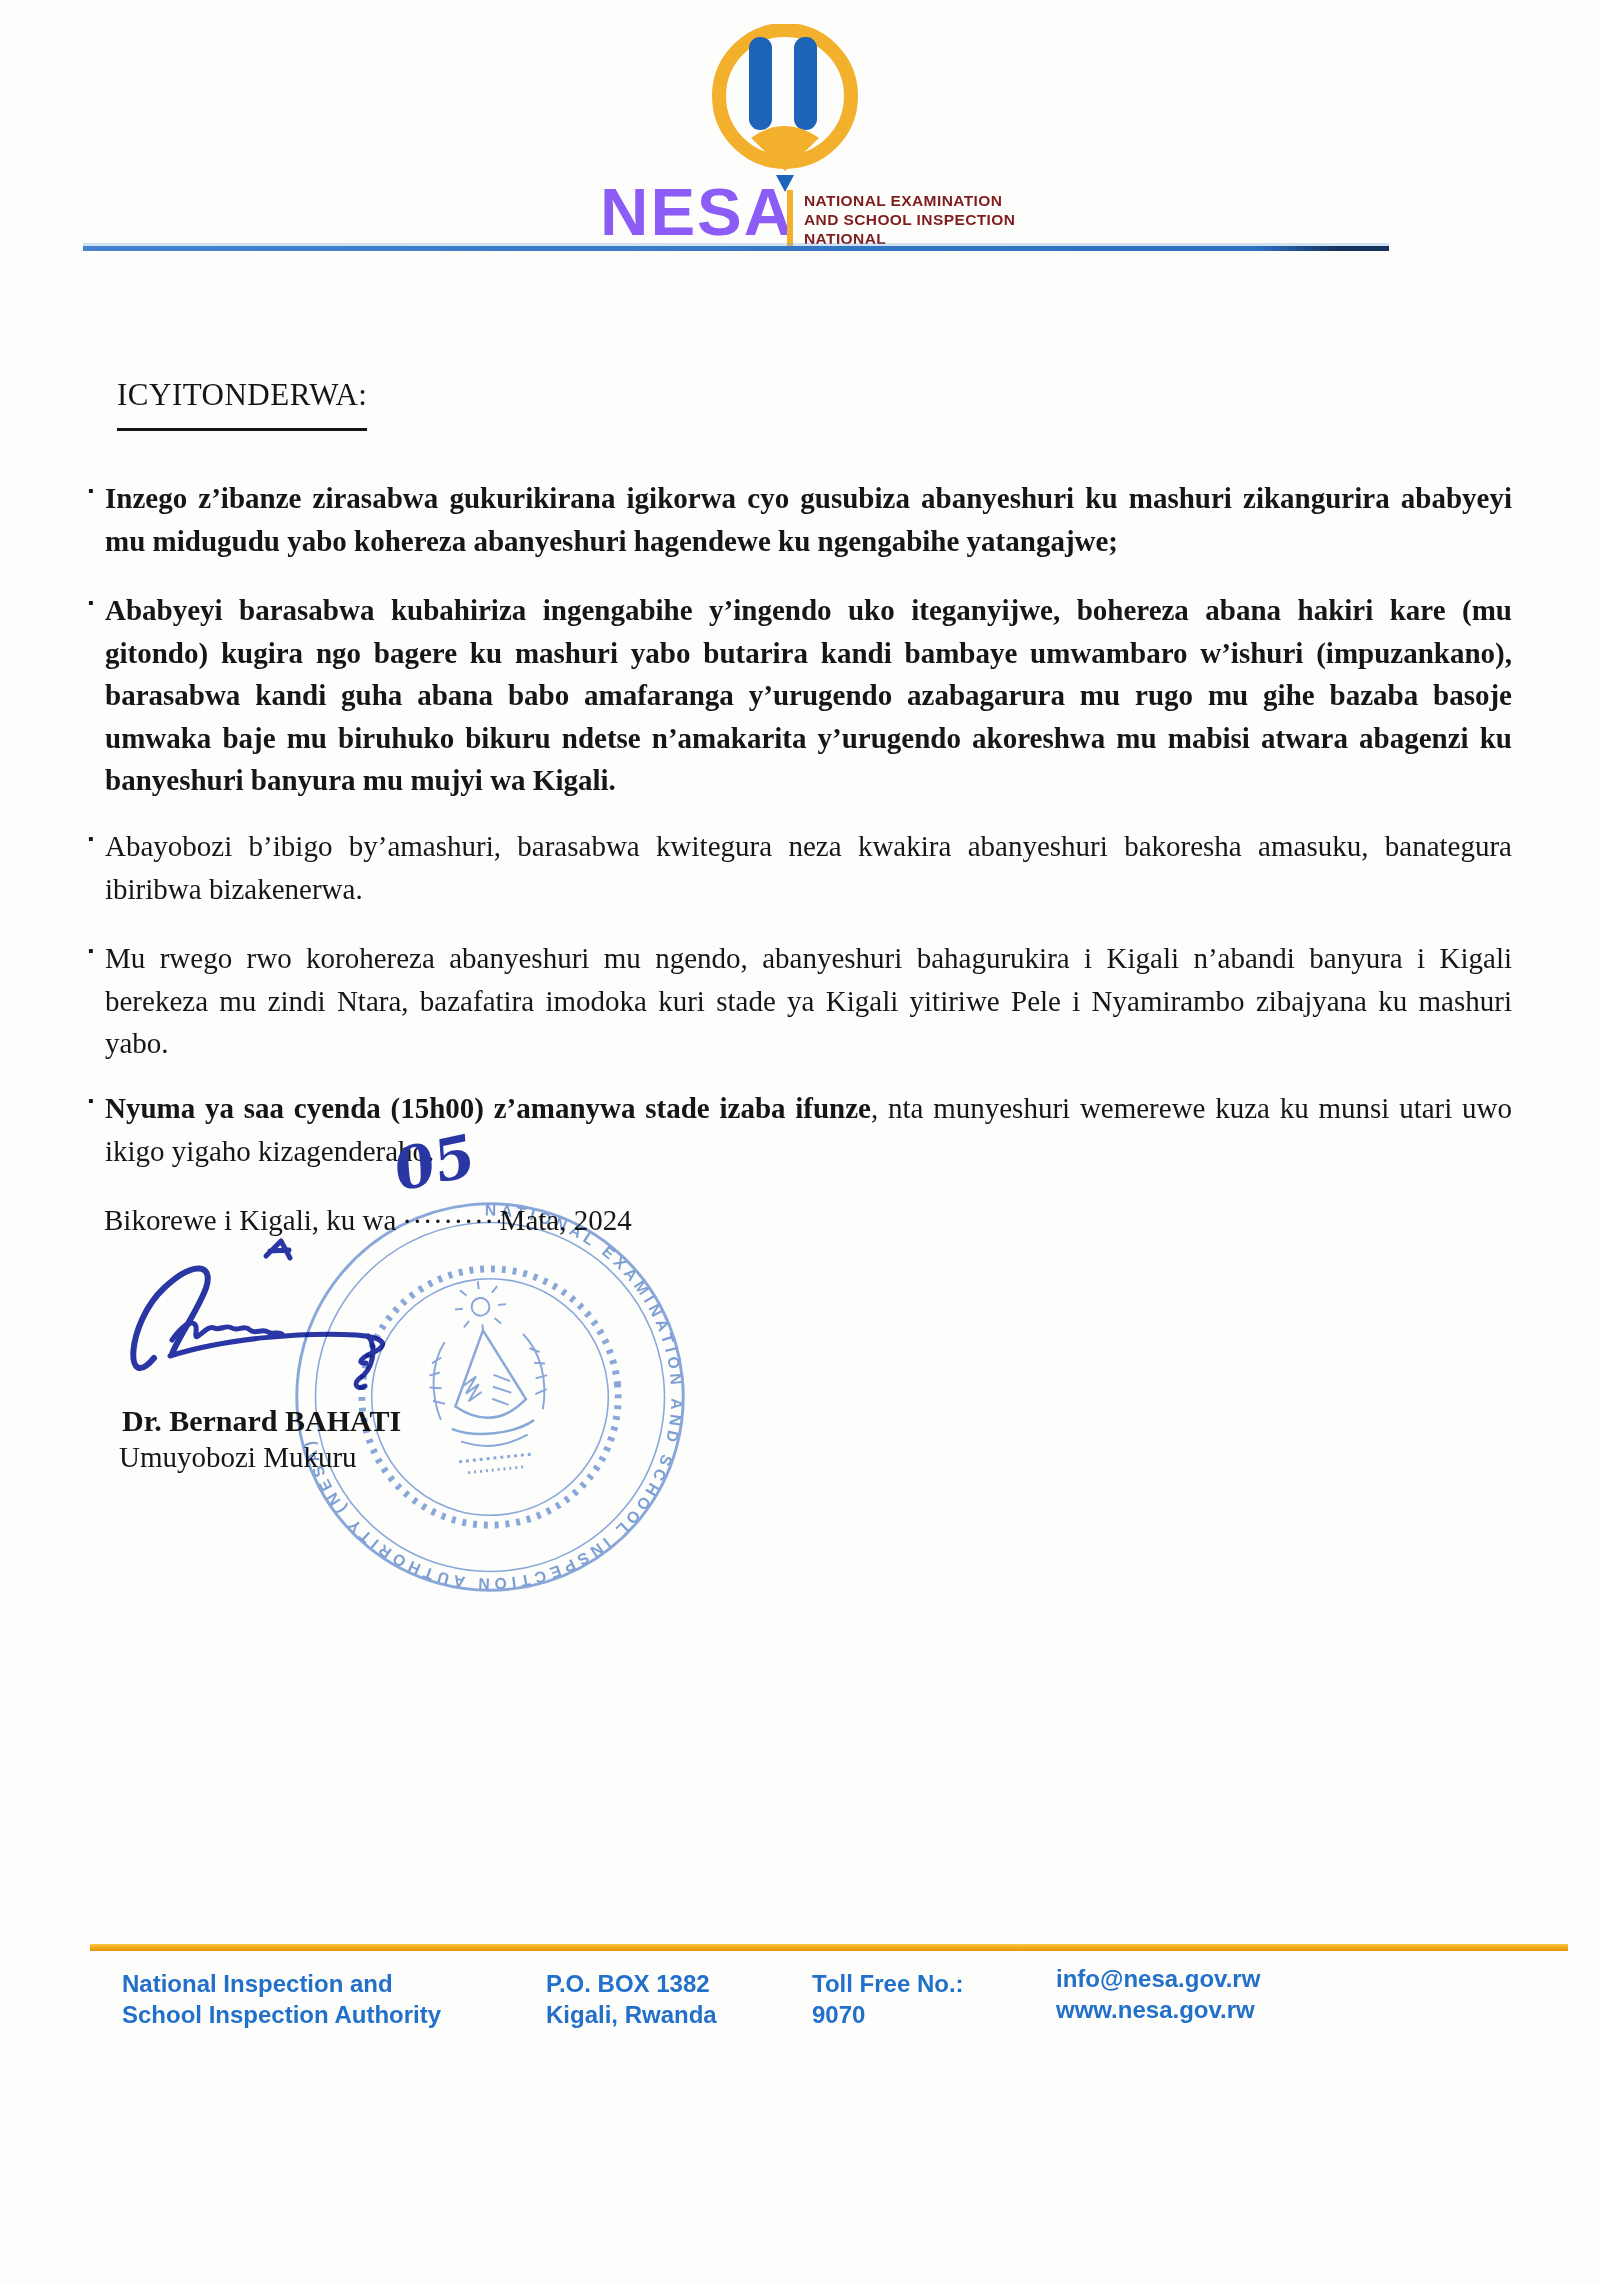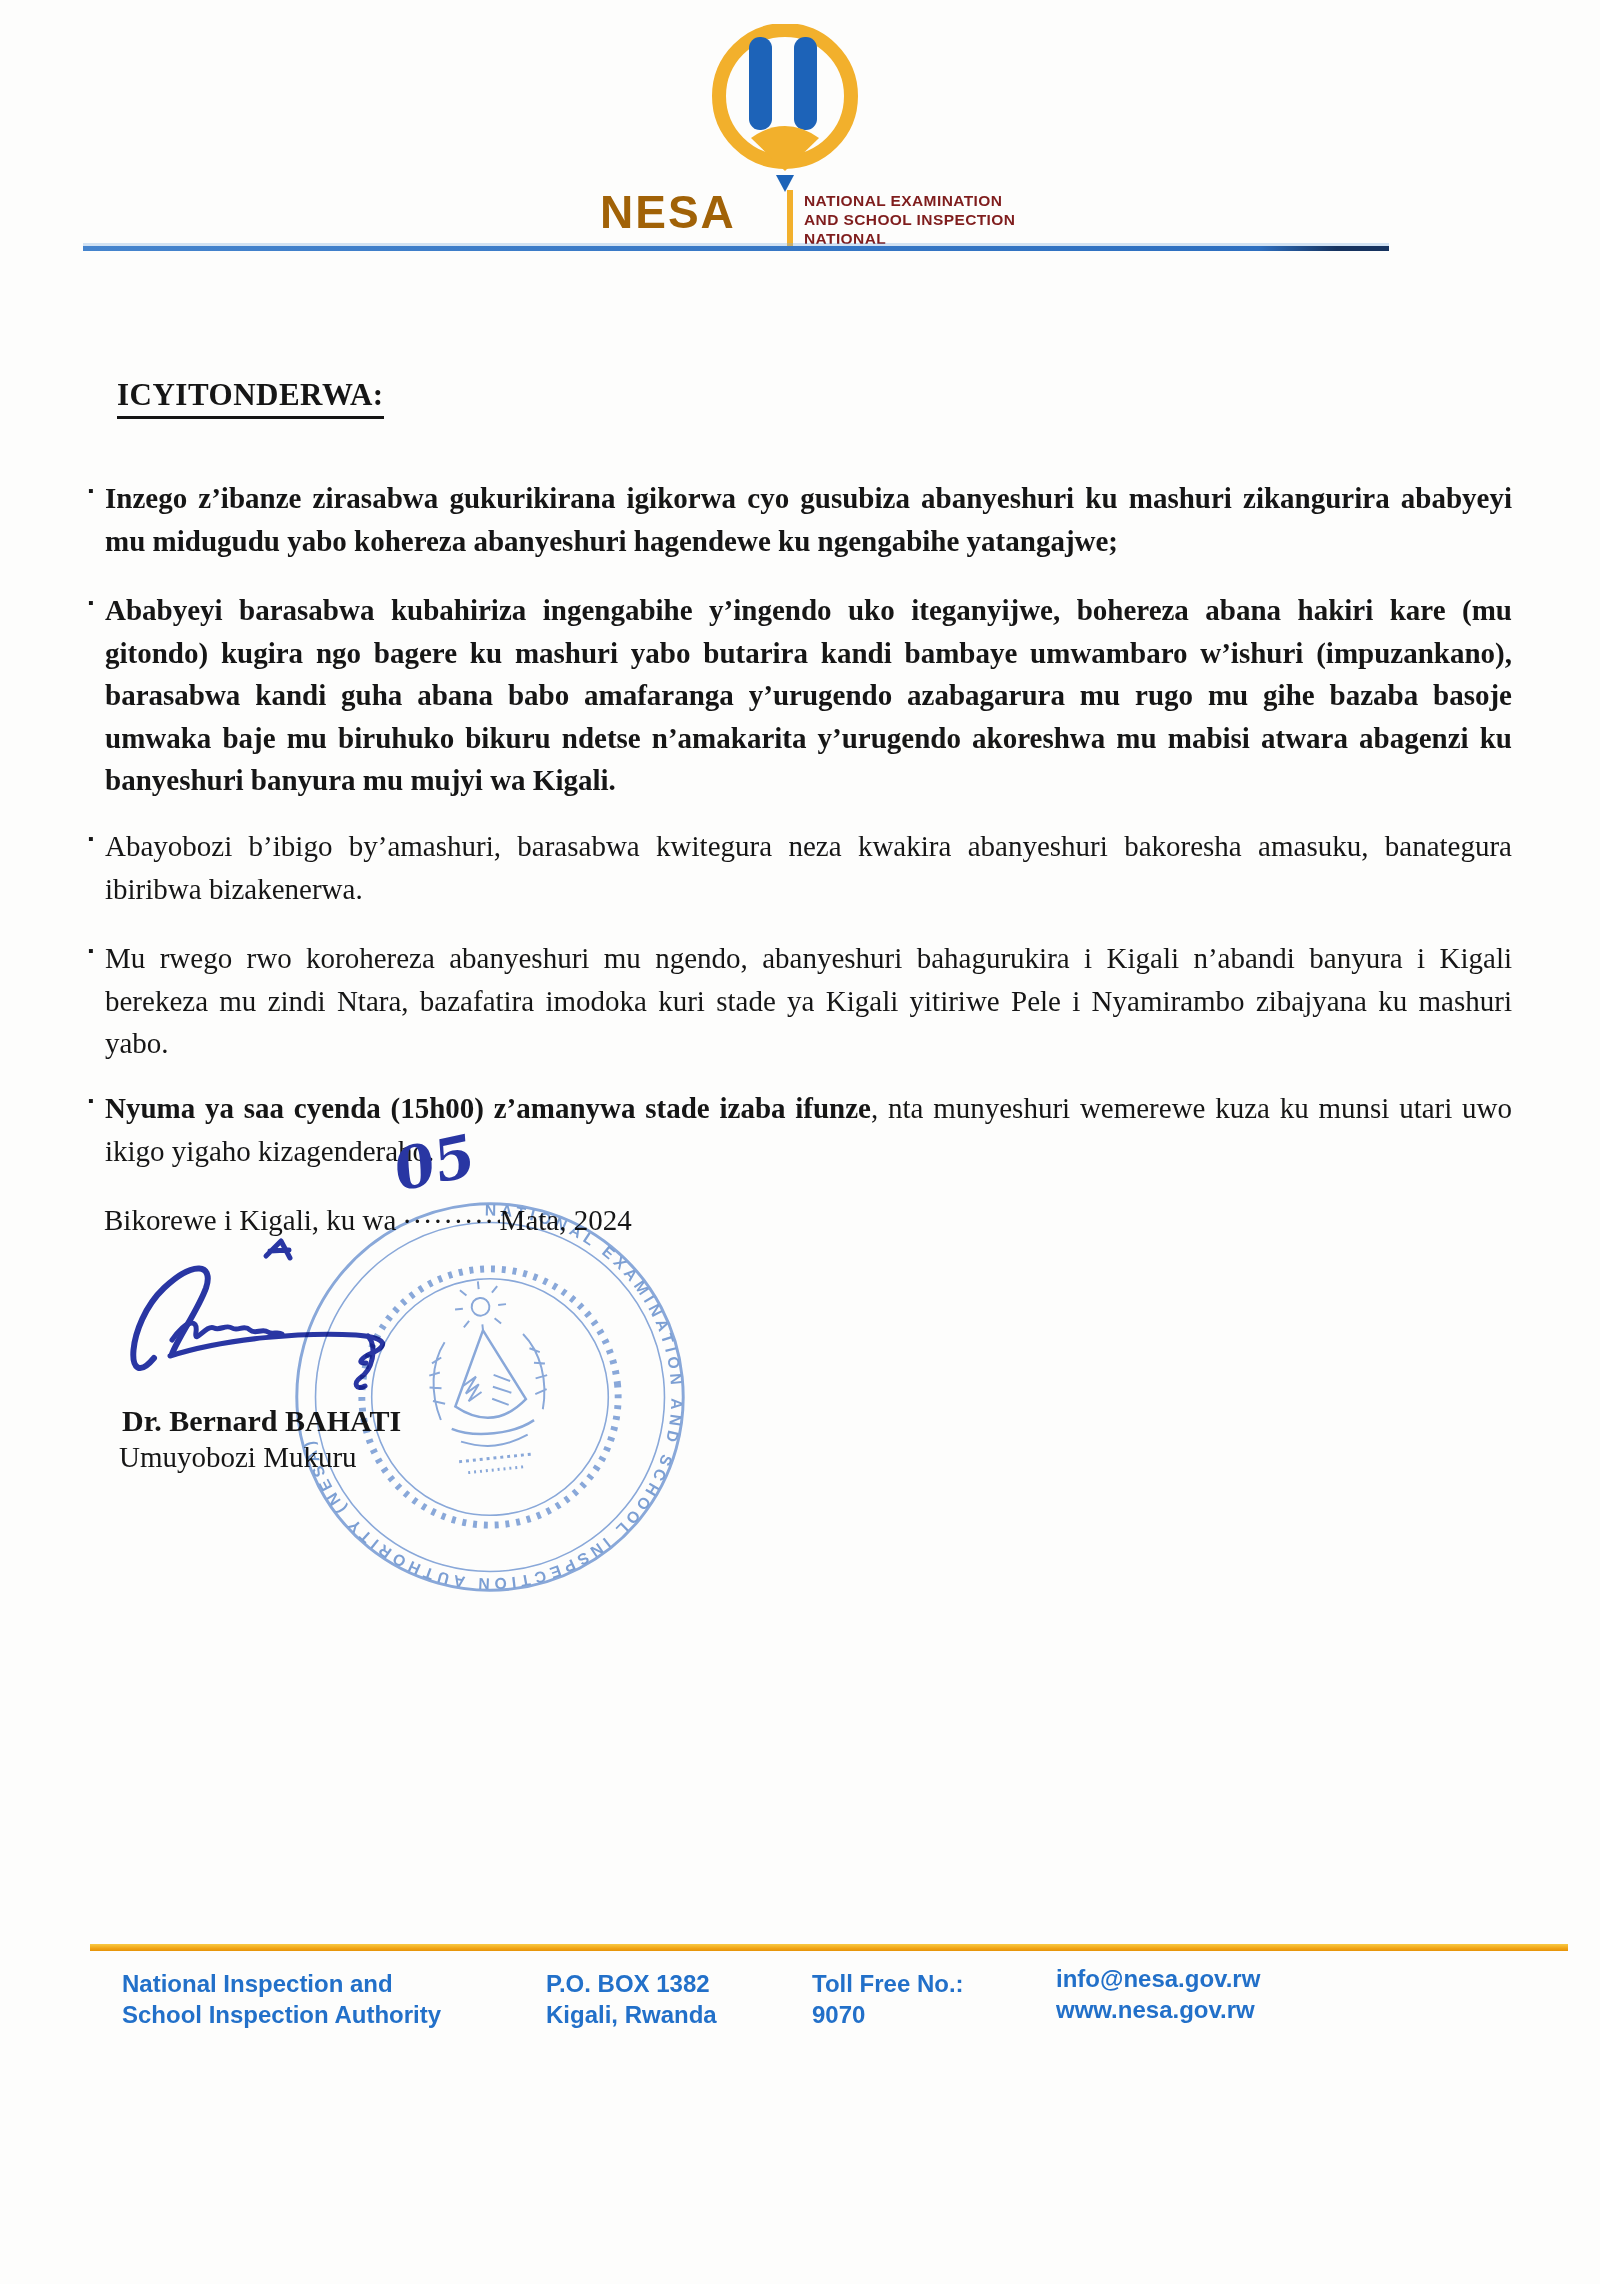--- a/index.html
+++ b/index.html
@@ -10,40 +10,40 @@
     background:#fdfdfc;
     overflow:hidden;
     font-family:"Liberation Serif", serif;
     color:#161616;
   }
   
   .logo-icon{position:absolute;left:665px;top:24px;width:240px;height:172px;}
   .wordmark{
     position:absolute;left:600px;top:180px;
     font-family:"Liberation Sans", sans-serif;
-    font-weight:800;font-size:46px;letter-spacing:2px;
-    color:#a16207;line-height:64px;
+    font-weight:800;font-size:67px;letter-spacing:2px;
+    color:#8b5cf6;line-height:64px;
   }
   .logo-divider{position:absolute;left:787px;top:190px;width:6px;height:58px;background:#f2b02c;}
   .org-lines{
     position:absolute;left:804px;top:191px;
     font-family:"Liberation Sans", sans-serif;
     font-weight:700;font-size:15.5px;line-height:19px;
     letter-spacing:.4px;color:#7f1d1d;
   }
   .header-rule{
     position:absolute;left:83px;top:246px;width:1306px;height:5px;
     background:linear-gradient(to right,#4584cd 0%,#2d6fc0 90%,#16335f 96%,#16335f 100%);
     box-shadow:0 -3px 0 rgba(125,175,225,.35);
   }
   
   .heading{
     position:absolute;left:117px;top:356px;
-    font-size:31px;font-weight:700;letter-spacing:.5px;
-    border-bottom:3.5px solid #141414;padding-bottom:3px;
+    font-size:31px;font-weight:400;letter-spacing:.5px;
+    border-bottom:3.5px solid #141414;padding-bottom:15px;
   }
   .bullet{
     position:absolute;left:88px;width:1424px;
     padding-left:17px;box-sizing:border-box;
     text-align:justify;font-size:29px;line-height:42.5px;
   }
   .bullet .mk{
     position:absolute;left:0;top:6px;
     font-size:16px;line-height:16px;
   }

